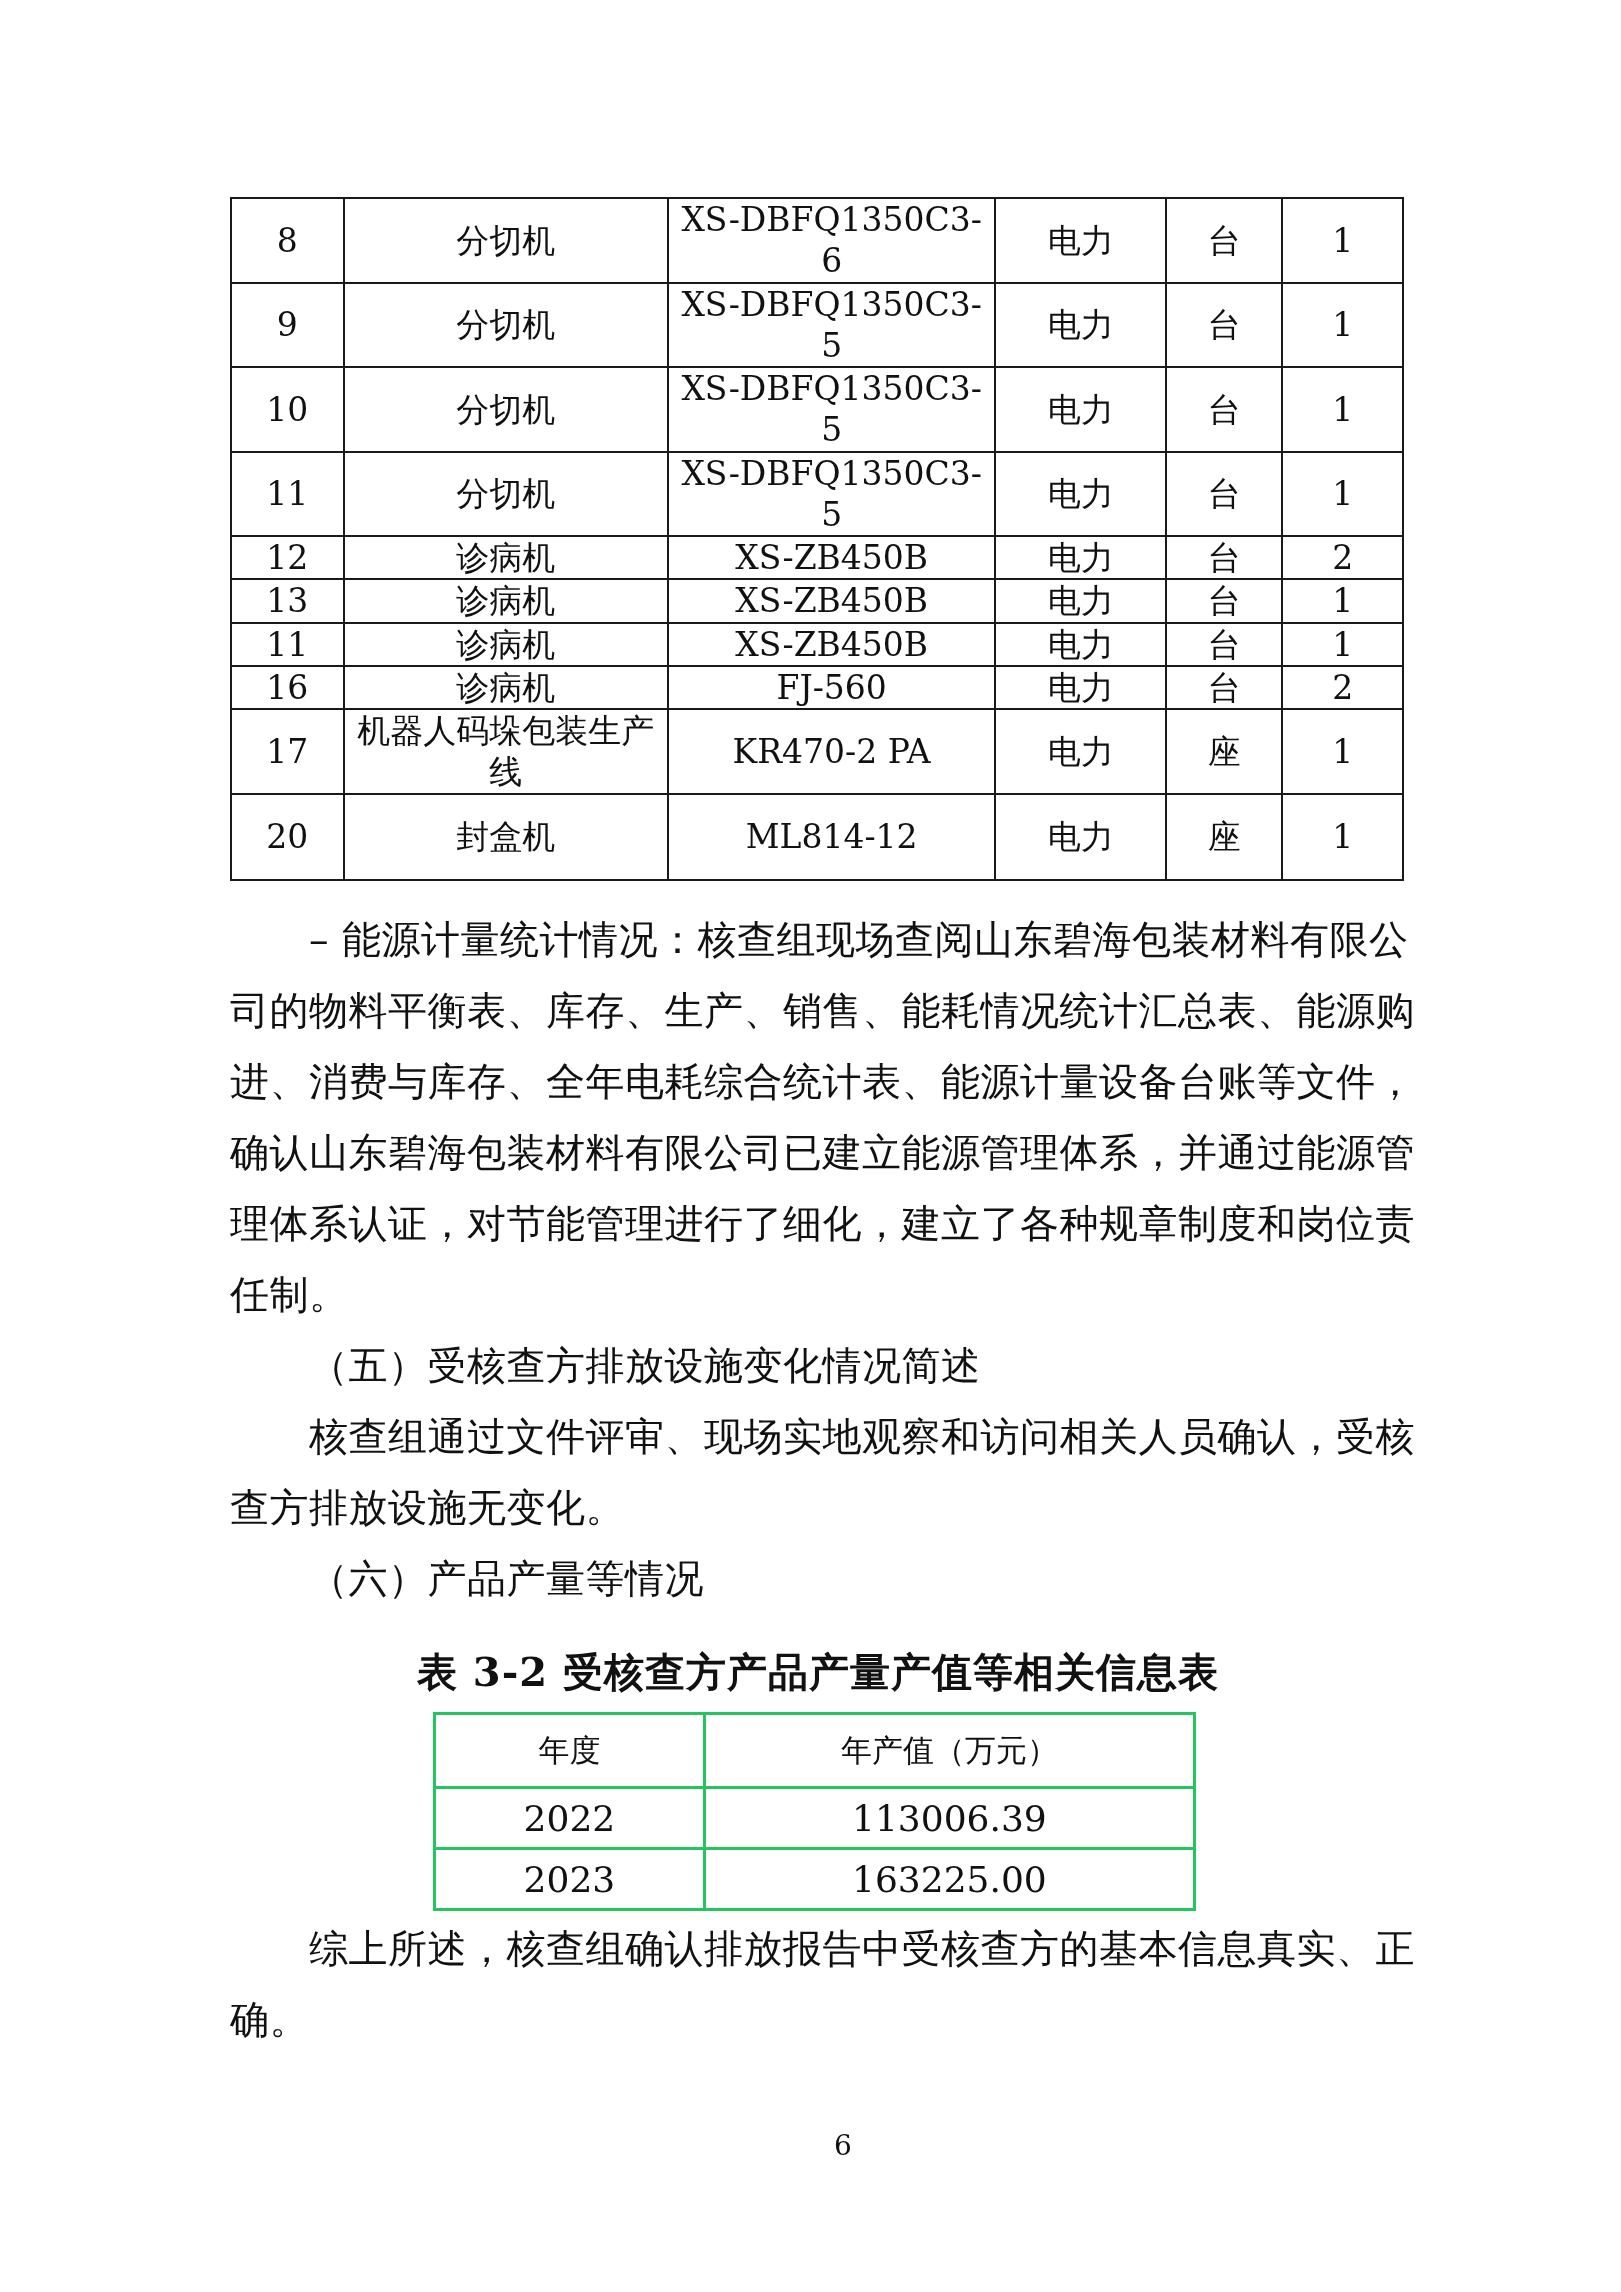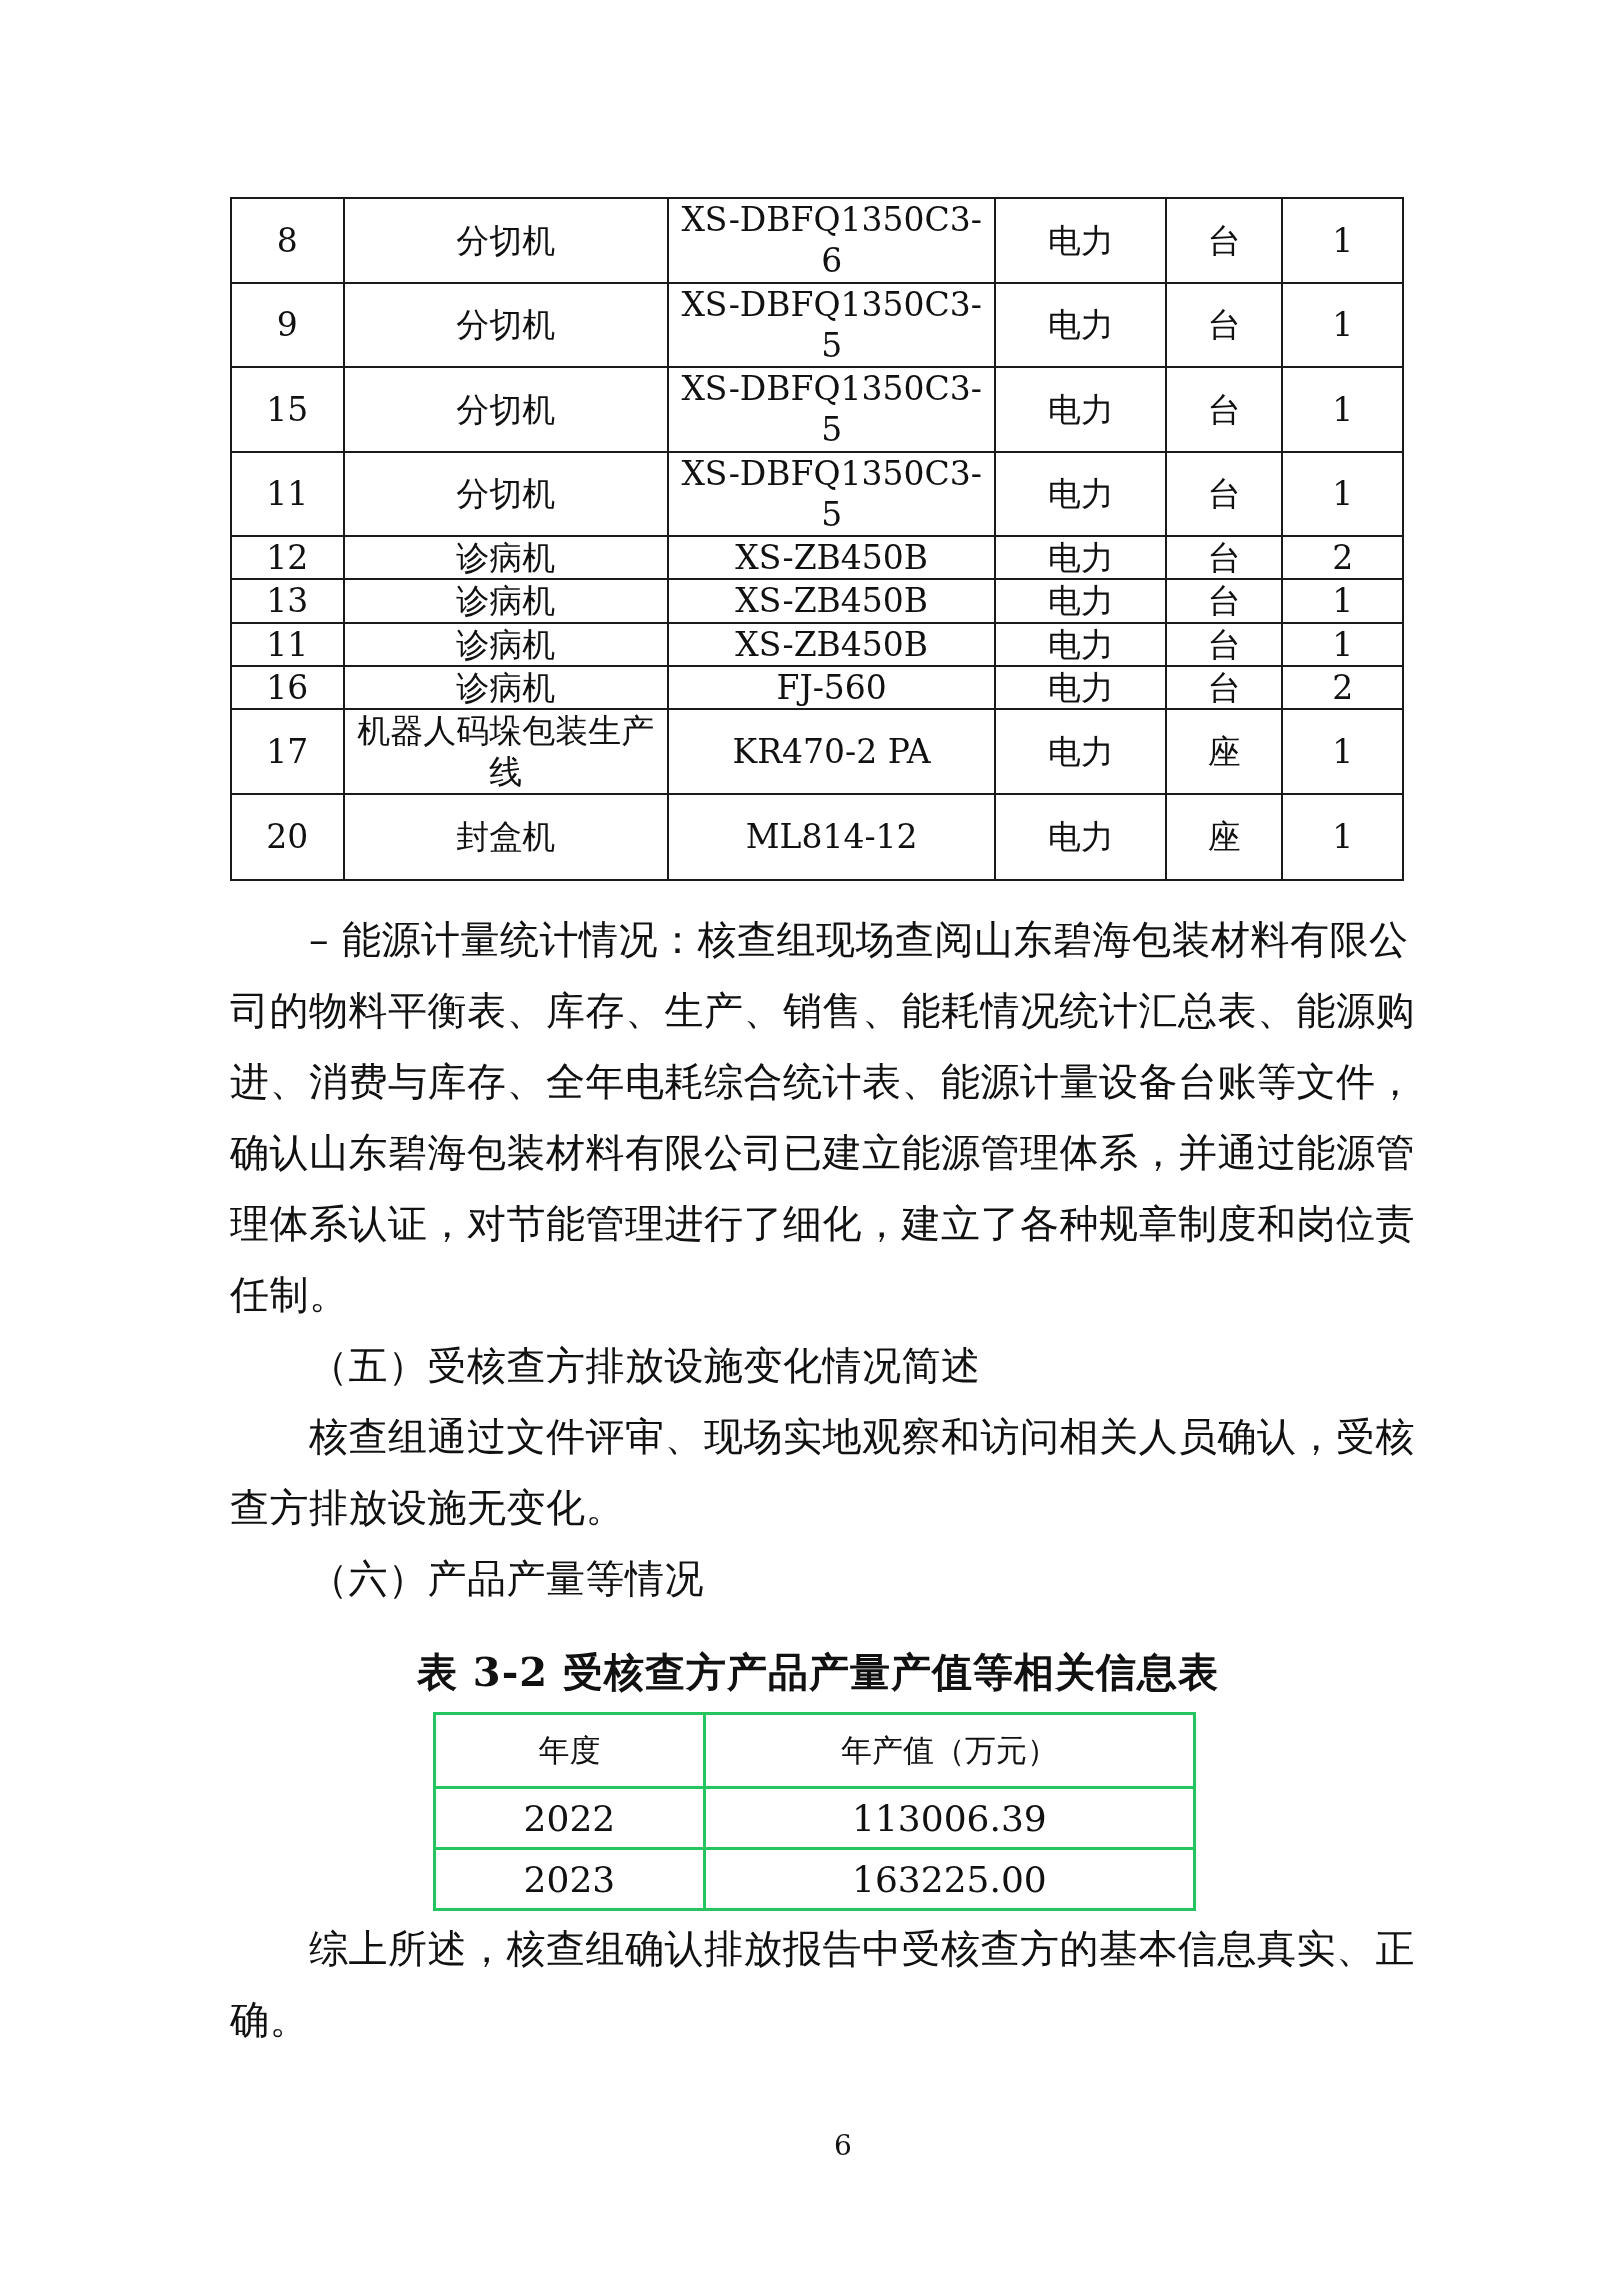--- a/index.html
+++ b/index.html
@@ -122,21 +122,21 @@
         </tr>
         <tr>
           <td>9</td>
           <td>分切机</td>
           <td>XS-DBFQ1350C3-5</td>
           <td>电力</td>
           <td>台</td>
           <td>1</td>
         </tr>
         <tr>
-          <td>15</td>
+          <td>10</td>
           <td>分切机</td>
           <td>XS-DBFQ1350C3-5</td>
           <td>电力</td>
           <td>台</td>
           <td>1</td>
         </tr>
         <tr>
           <td>11</td>
           <td>分切机</td>
           <td>XS-DBFQ1350C3-5</td>

